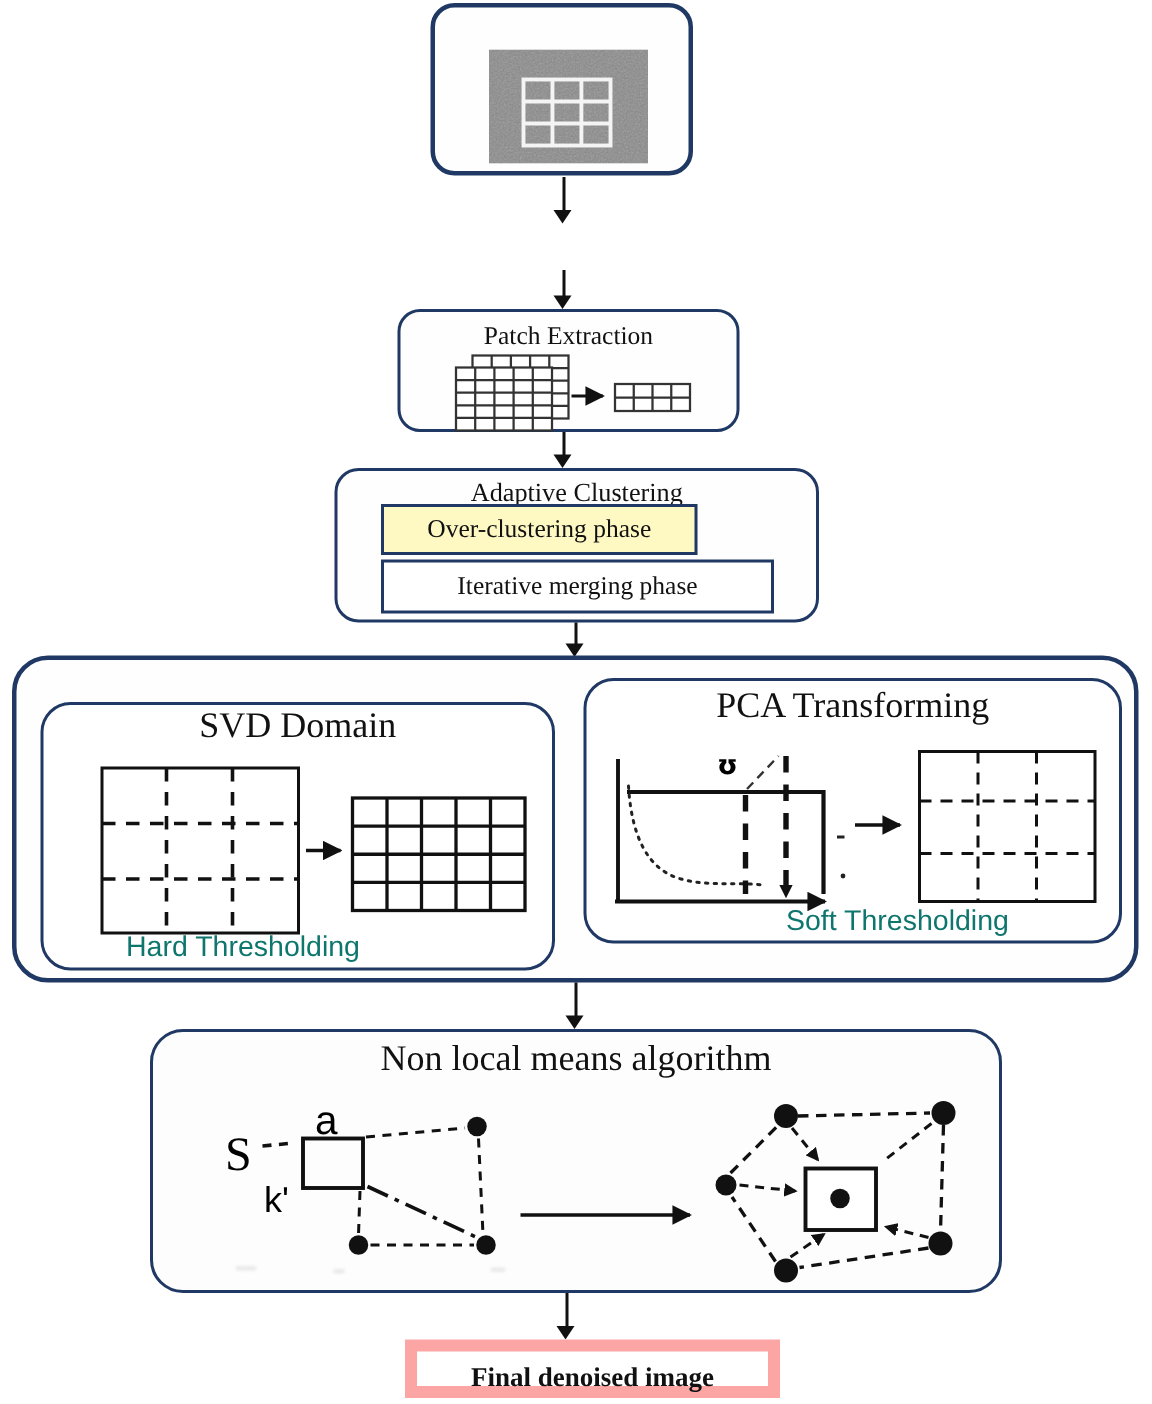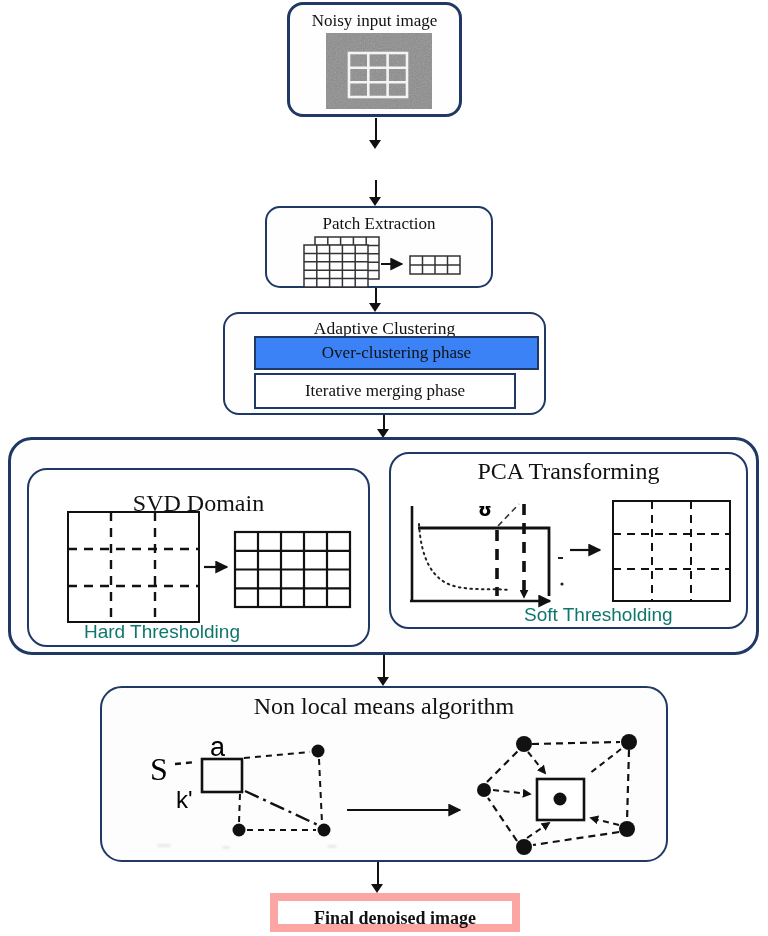--- a/index.html
+++ b/index.html
@@ -37,21 +37,20 @@
       <marker id="mArrow" viewBox="0 0 10 10" markerWidth="13" markerHeight="13" refX="9" refY="5" orient="auto" markerUnits="userSpaceOnUse">
           <path d="M0,0 L10,5 L0,10 z" fill="#111"></path>
         </marker>
       <marker id="mArrowSm" viewBox="0 0 10 10" markerWidth="9" markerHeight="9" refX="8" refY="5" orient="auto" markerUnits="userSpaceOnUse">
           <path d="M0,0 L10,5 L0,10 z" fill="#111"></path>
         </marker>
     </defs>
   </svg>
 
   <div class="rbox" style="left:287px;top:2px;width:175px;height:115px;border-width:3px;border-radius:16px;">
-    <div class="ctr t17" style="margin-top:6px;">Noisy input image</div>
     <svg class="abs" style="left:36px;top:28px;" width="106" height="76">
       <filter id="grain">
         <feTurbulence type="fractalNoise" baseFrequency="0.85" numOctaves="2" stitchTiles="stitch"></feTurbulence>
         <feColorMatrix type="saturate" values="0"></feColorMatrix>
       </filter>
       <rect x="0" y="0" width="106" height="76" fill="#8a8a8a"></rect>
       <rect x="0" y="0" width="106" height="76" filter="url(#grain)" opacity="0.4"></rect>
       <g stroke="#f4f4f4" stroke-width="2.6" fill="none">
         <rect x="23" y="20" width="58" height="44"></rect>
         <line x1="42.3" y1="20" x2="42.3" y2="64"></line>
@@ -103,34 +102,34 @@
         <line x1="150.5" y1="22" x2="150.5" y2="40"></line>
         <line x1="113" y1="31" x2="163" y2="31"></line>
       </g>
     </svg>
   </div>
 
   <div class="varrow" style="left:369px;top:288px;height:24px;"></div>
 
   <div class="rbox" style="left:223px;top:312px;width:323px;height:103px;border-radius:16px;">
     <div class="ctr t17b" style="margin-top:4px;">Adaptive Clustering</div>
-    <div class="abs" style="left:29px;top:22px;width:285px;height:34px;border:2px solid var(--navy);background:#3b82f6;">
+    <div class="abs" style="left:29px;top:22px;width:211px;height:34px;border:2px solid var(--navy);background:#fef9c3;">
       <div class="ctr t17" style="margin-top:5px;">Over-clustering phase</div>
     </div>
     <div class="abs" style="left:29px;top:59px;width:262px;height:36px;border:2px solid var(--navy);background:#fff;">
       <div class="ctr t17" style="margin-top:6px;">Iterative merging phase</div>
     </div>
   </div>
 
   <div class="varrow" style="left:377px;top:415px;height:23px;"></div>
 
   <div class="rbox" style="left:8px;top:437px;width:751px;height:218px;border-width:3px;border-radius:24px;">
 
     <div class="rbox" style="left:16px;top:28px;width:343px;height:179px;border-radius:20px;background:#fff;">
-      <div class="ctr t24" style="margin-top:20px;">SVD Domain</div>
+      <div class="ctr t24" style="margin-top:1px;">SVD Domain</div>
       <svg class="abs" style="left:34px;top:39px;" width="296" height="118">
 
         <g>
           <rect x="5" y="3" width="131" height="110" fill="#fff" stroke="#111" stroke-width="2"></rect>
           <g stroke="#111" stroke-width="2.4" stroke-dasharray="9,7">
             <line x1="48" y1="3" x2="48" y2="113"></line>
               <line x1="92" y1="3" x2="92" y2="113"></line>
             <line x1="5" y1="40" x2="136" y2="40"></line>
               <line x1="5" y1="77" x2="136" y2="77"></line>
           </g>

